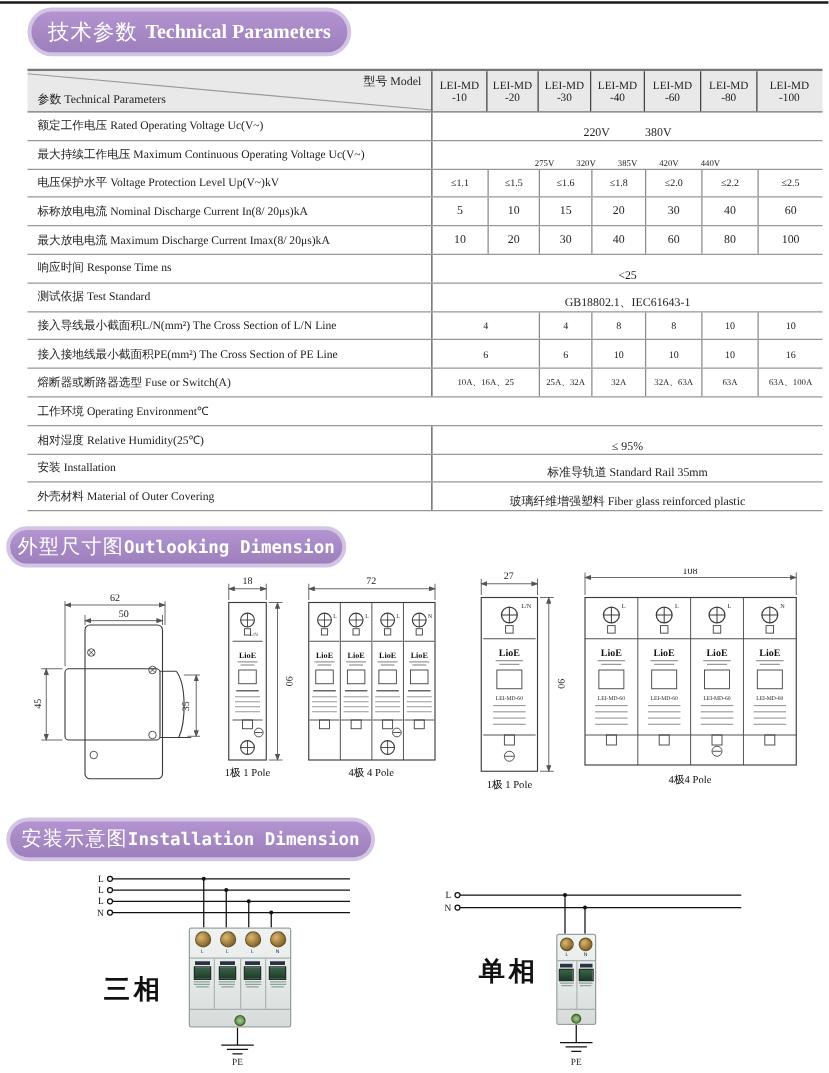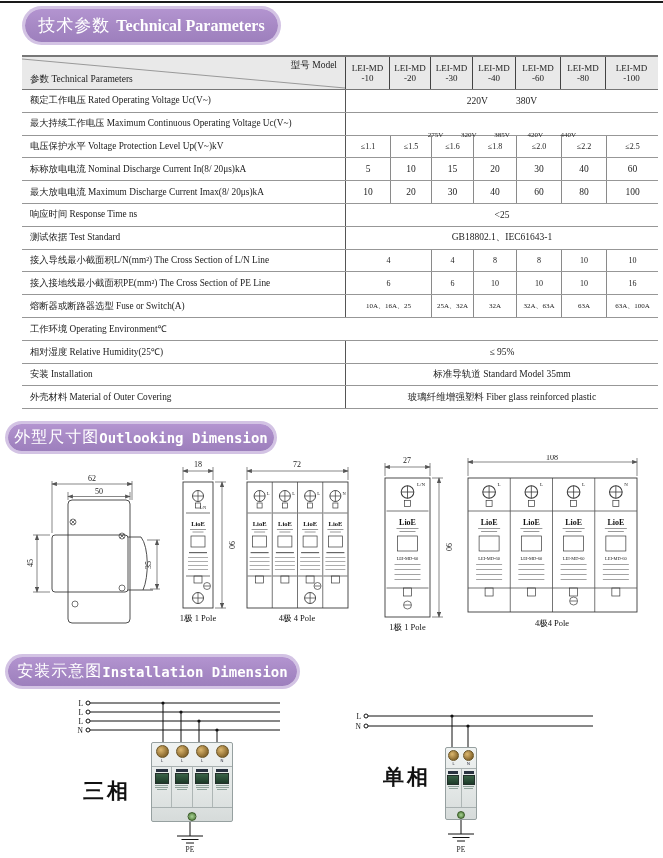--- a/index.html
+++ b/index.html
@@ -19,21 +19,21 @@
   .ptable{position:absolute;left:22px;top:55px;width:636px;border-top:2px solid #777;font-size:9.5px;}
   .thead{display:flex;height:33px;background:#e9e9e9;border-bottom:1.5px solid #777;box-sizing:border-box;}
   .th-corner{width:323px;position:relative;box-sizing:border-box;}
   .th-corner svg{position:absolute;left:0;top:0;}
   .corner-top{position:absolute;right:8px;top:2px;font-size:9.5px;}
   .corner-bottom{position:absolute;left:8px;bottom:3px;font-size:9.5px;}
   .th{box-sizing:border-box;border-left:1px solid #444;display:flex;flex-direction:column;
       align-items:center;justify-content:center;font-size:9px;line-height:1.15;text-align:center;}
   .tr{display:flex;height:22.8px;border-bottom:1px solid #979797;box-sizing:border-box;}
   .td-label{width:323px;box-sizing:border-box;display:flex;align-items:center;padding-left:8px;font-size:9.3px;}
-  .td-vals{flex:1;box-sizing:border-box;border-left:1px solid #555;display:flex;align-items:center;justify-content:center;}
+  .td-vals{flex:1;box-sizing:border-box;border-left:1px solid #555;display:flex;align-items:flex-end;justify-content:center;}
   .cell{box-sizing:border-box;height:100%;display:flex;align-items:center;justify-content:center;border-left:1px solid #8a8a8a;font-size:9.5px;}
   .cell:first-child{border-left:none;}
   .w0{width:44px}.w1{width:41px}.w2{width:42px}.w3{width:43px}.w4{width:45px}.w5{width:45px}.w6{width:52px}.wm{width:85px}
   .f8 .cell{font-size:8px;}
   .fsmall .cell{font-size:7px;}
   .ws-big{word-spacing:26px;}
   .ws-small{font-size:7px;word-spacing:16px;margin-top:23px;}
 
   
   svg{font-family:"Liberation Serif",serif;}
@@ -214,21 +214,21 @@
     </div>
     <div class="tr">
       <div class="td-label">相对湿度 Relative Humidity(25℃)</div>
       <div class="td-vals">
           <span>≤ 95%</span>
         </div>
     </div>
     <div class="tr">
       <div class="td-label">安装 Installation</div>
       <div class="td-vals">
-          <span>标准导轨道 Standard Model 35mm</span>
+          <span>标准导轨道 Standard Rail 35mm</span>
         </div>
     </div>
     <div class="tr">
       <div class="td-label">外壳材料 Material of Outer Covering</div>
       <div class="td-vals">
           <span>玻璃纤维增强塑料 Fiber glass reinforced plastic</span>
         </div>
     </div>
   </div>
 

